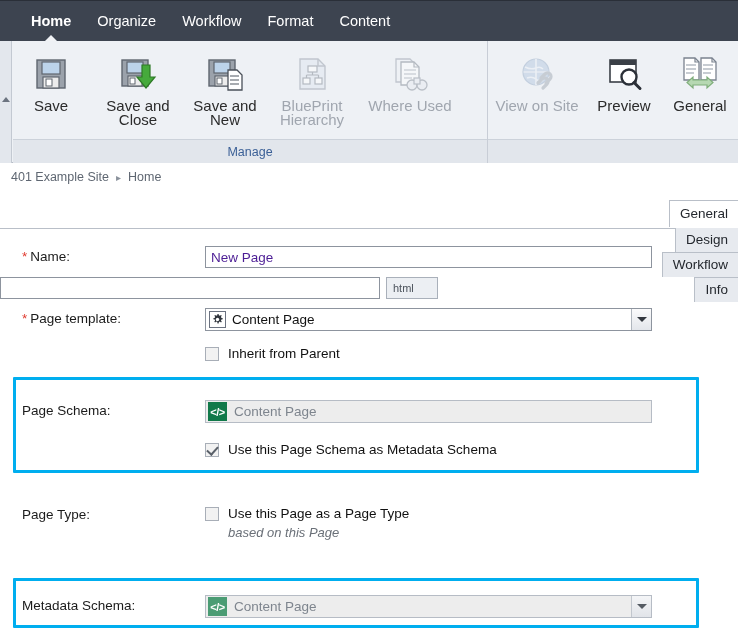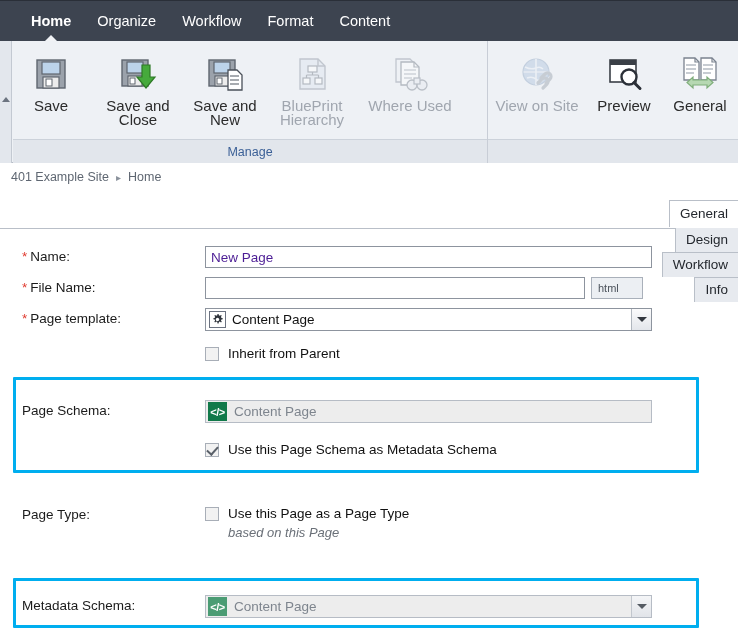--- a/index.html
+++ b/index.html
@@ -495,23 +495,20 @@
   <div class="form">
 
     <div class="row" style="left:0; top:14px;">
       <div class="lbl">
         <span class="req">*</span><span>Name:</span>
       </div>
       <input class="txt" style="width: 447px;" type="text" value="New Page">
     </div>
 
     <div class="row" style="left:0; top:45px;">
-      <div class="lbl">
-        <span class="req">*</span><span>File Name:</span>
-      </div>
       <input class="txt" style="width: 380px;" type="text" value="">
       <div class="suffix">html</div>
     </div>
 
     <div class="row" style="left:0; top:76px;">
       <div class="lbl">
         <span class="req">*</span><span>Page template:</span>
       </div>
       <div class="combo" style="width:447px;">
         <span class="gearbox">

